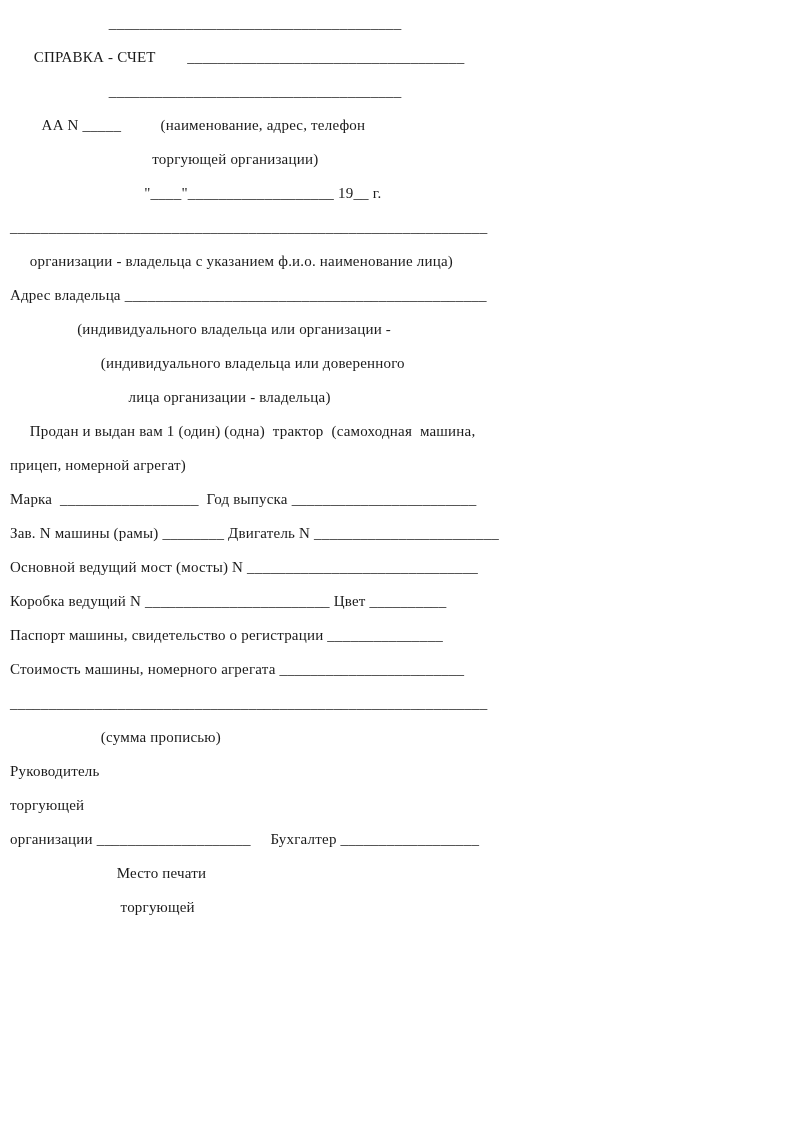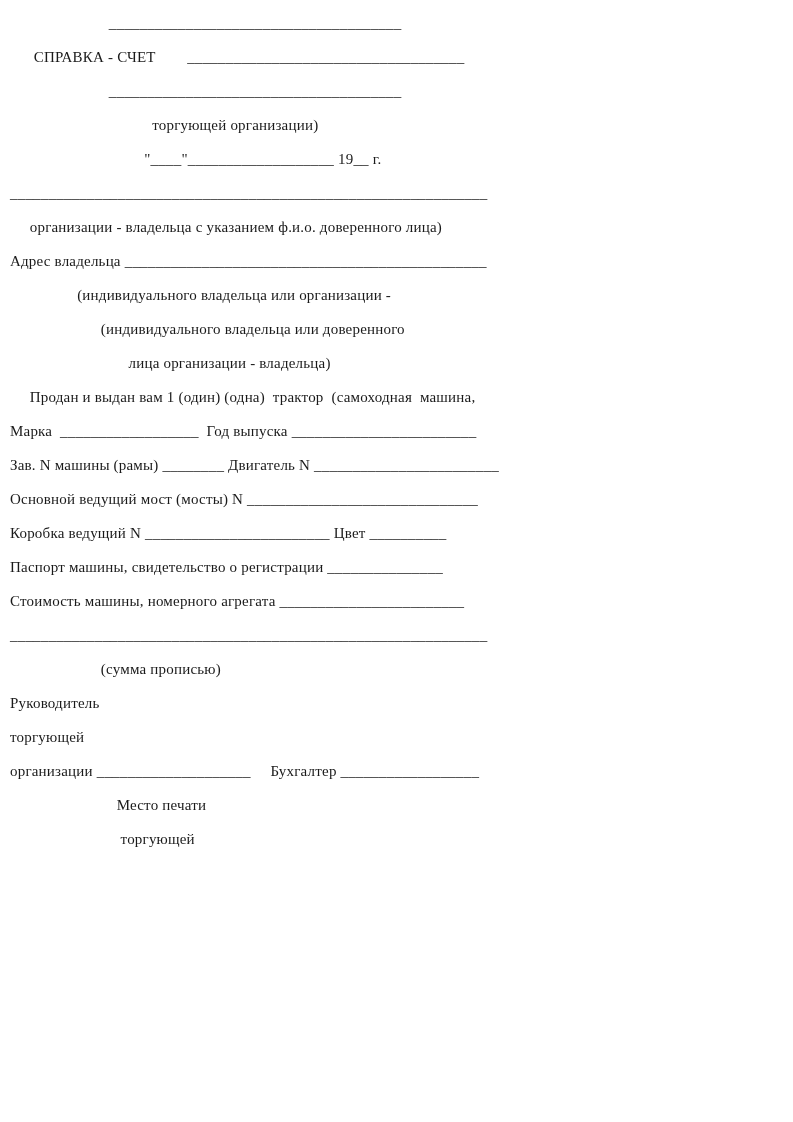--- a/index.html
+++ b/index.html
@@ -25,29 +25,31 @@
     letter-spacing: 0.2px;
   }
 </style>
 </head>
 <body>
 
 <div class="page">
   <div class="ln">                         ______________________________________</div>
   <div class="ln">      СПРАВКА - СЧЕТ        ____________________________________</div>
   <div class="ln">                         ______________________________________</div>
+  <div class="ln">        АА N _____          (наименование, адрес, телефон</div>
   <div class="ln">                                    торгующей организации)</div>
   <div class="ln">                                  "____"___________________ 19__ г.</div>
   <div class="ln">______________________________________________________________</div>
-  <div class="ln">     организации - владельца с указанием ф.и.о. доверенного лица)</div>
+  <div class="ln">     организации - владельца с указанием ф.и.о. наименование лица)</div>
   <div class="ln">Адрес владельца _______________________________________________</div>
   <div class="ln">                 (индивидуального владельца или организации -</div>
   <div class="ln">                       (индивидуального владельца или доверенного</div>
   <div class="ln">                              лица организации - владельца)</div>
   <div class="ln">     Продан и выдан вам 1 (один) (одна)  трактор  (самоходная  машина,</div>
+  <div class="ln">прицеп, номерной агрегат)</div>
   <div class="ln">Марка  __________________  Год выпуска ________________________</div>
   <div class="ln">Зав. N машины (рамы) ________ Двигатель N ________________________</div>
   <div class="ln">Основной ведущий мост (мосты) N ______________________________</div>
   <div class="ln">Коробка ведущий N ________________________ Цвет __________</div>
   <div class="ln">Паспорт машины, свидетельство о регистрации _______________</div>
   <div class="ln">Стоимость машины, номерного агрегата ________________________</div>
   <div class="ln">______________________________________________________________</div>
   <div class="ln">                       (сумма прописью)</div>
   <div class="ln">Руководитель</div>
   <div class="ln">торгующей</div>

